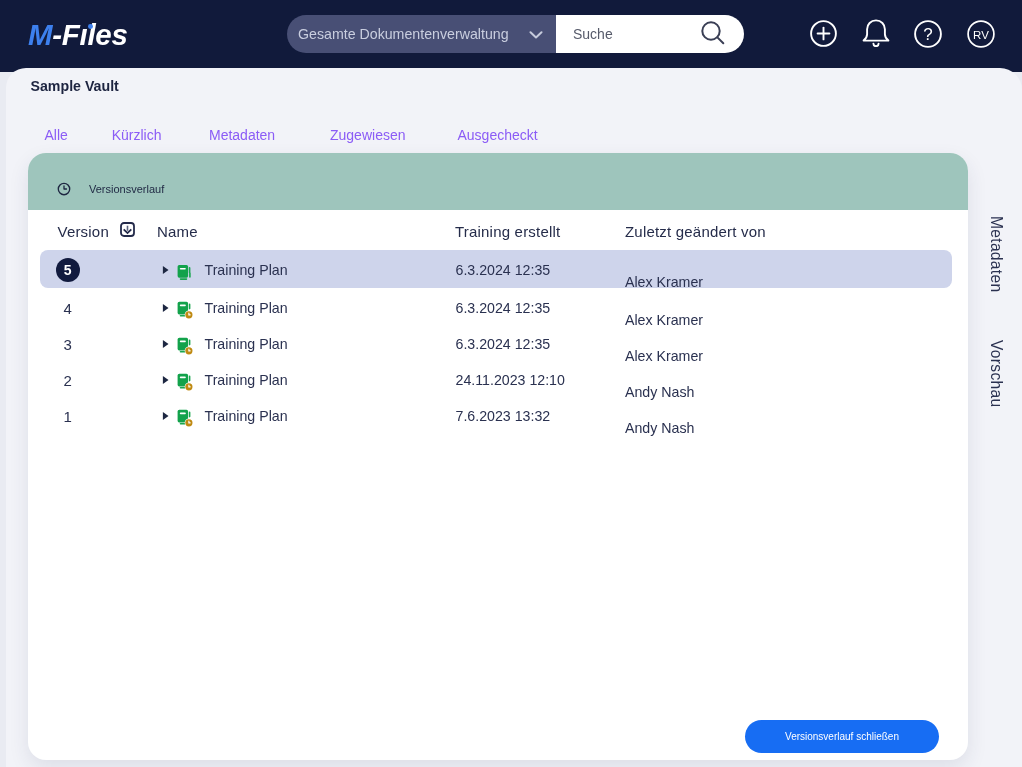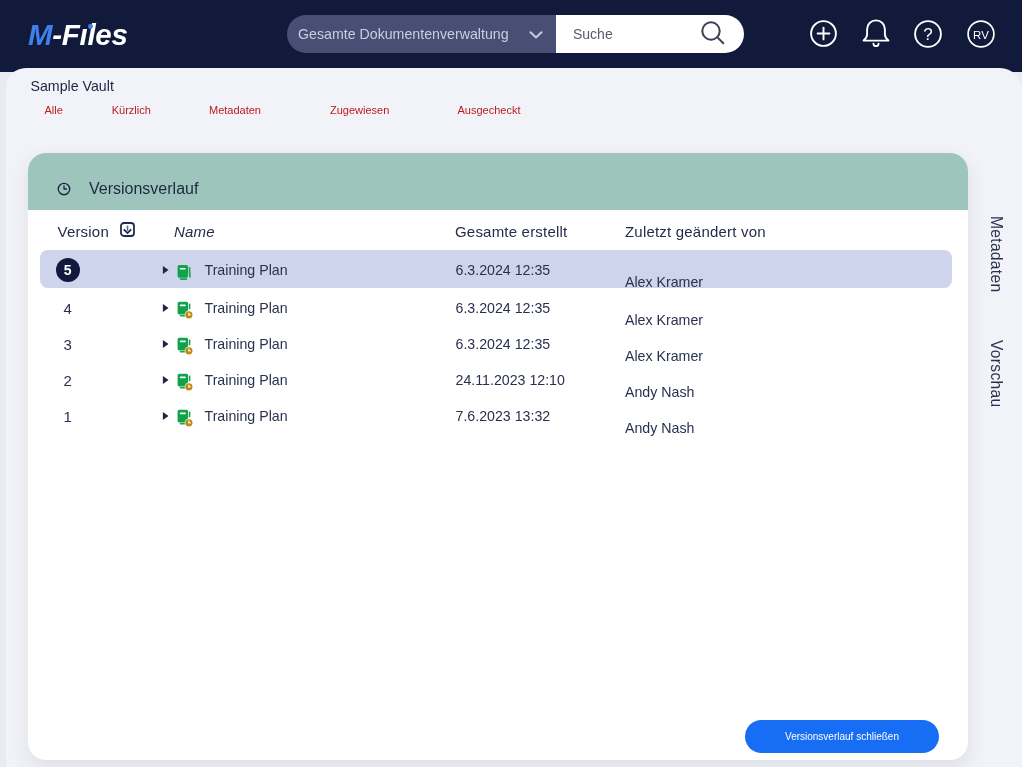--- a/index.html
+++ b/index.html
@@ -12,26 +12,26 @@
   #logo .idot{position:absolute;width:4.8px;height:4.8px;background:#3d80ee;border-radius:50%;}
   #dd{position:absolute;left:287px;top:15px;width:269px;height:38px;background:#484f75;border-radius:19px 0 0 19px;color:#c9cedf;font-size:14.2px;line-height:38px;}
   #dd .txt{padding-left:11px;}
   #dd svg{position:absolute;right:13px;top:16px;}
   #srch{position:absolute;left:556px;top:15px;width:188px;height:38px;background:#ffffff;border-radius:0 19px 19px 0;color:#565a6a;font-size:14px;line-height:38px;}
   #srch .txt{padding-left:17px;}
   #srch svg{position:absolute;right:16px;top:5px;}
   .hicon{position:absolute;top:20px;}
   
   #panel{position:absolute;left:6px;top:68px;width:1016px;height:699px;background:#f2f3f8;border-radius:20px 22px 0 0;}
-  #sv{position:absolute;left:24.5px;top:10px;font-size:14.2px;font-weight:normal;color:#1d2440;}
-  #tabs span{position:absolute;top:36px;font-size:11px;color:#b91c1c;}
+  #sv{position:absolute;left:24.5px;top:10px;font-size:14.2px;font-weight:bold;color:#1d2440;}
+  #tabs span{position:absolute;top:59px;font-size:14px;color:#8b5cf6;}
   
   #card{position:absolute;left:28px;top:153px;width:940px;height:607px;background:#ffffff;border-radius:18px 18px 18px 18px;box-shadow:0 8px 20px rgba(40,50,90,0.10);}
   #teal{position:absolute;left:0;top:0;width:940px;height:57px;background:#9ec5bc;border-radius:18px 18px 0 0;}
-  #teal .ttl{position:absolute;left:61px;top:8px;height:55px;line-height:56px;font-size:16px;color:#1e2742;}
+  #teal .ttl{position:absolute;left:61px;top:8px;height:55px;line-height:56px;font-size:11px;color:#1e2742;}
   #teal svg{position:absolute;left:28.9px;top:28.8px;}
   .th{position:absolute;top:69.5px;font-size:15px;letter-spacing:0.2px;color:#252c4a;}
   #sorticon{position:absolute;left:92px;top:69px;}
   .row{position:absolute;left:0;width:936px;font-size:14.2px;color:#2a3150;}
   .rsel{left:12px;width:912px;background:#ced4eb;border-radius:8px;}
   .num{position:absolute;left:27.7px;width:24px;text-align:center;font-size:15px;}
   .badge{position:absolute;left:23.7px;width:24px;height:24px;background:#111a3e;border-radius:50%;color:#fff;font-size:14px;font-weight:bold;text-align:center;line-height:24px;}
   .tri{position:absolute;left:134px;}
   .icn{position:absolute;left:147px;top:50%;transform:translateY(calc(-50% + 2.4px));}
   .nm{position:absolute;left:176.5px;}
@@ -101,22 +101,22 @@
           <path d="M7 3.9 V7 H9.5" fill="none" stroke="#1e2742" stroke-width="1.3" stroke-linecap="round" stroke-linejoin="round"></path>
         </svg>
       <span class="ttl">Versionsverlauf</span>
     </div>
     <span class="th" style="left:29.5px;">Version</span>
     <svg id="sorticon" width="15" height="15" viewBox="0 0 15 15">
         <rect x="1" y="1" width="13" height="13" rx="3" fill="none" stroke="#232a4a" stroke-width="1.8"></rect>
         <line x1="7.5" y1="3.7" x2="7.5" y2="8.8" stroke="#5d6480" stroke-width="1.6"></line>
         <path d="M3.7 7.3 L7.5 11.1 L11.3 7.3" fill="none" stroke="#232a4a" stroke-width="1.8" stroke-linejoin="miter"></path>
       </svg>
-    <span class="th" style="left:146px;font-style:italic;">Name</span>
-    <span class="th" style="left:427px;">Gesamte erstellt</span>
+    <span class="th" style="left:129px;">Name</span>
+    <span class="th" style="left:427px;">Training erstellt</span>
     <span class="th" style="left:597px;">Zuletzt geändert von</span>
 
     <div class="row rsel" style="top:96.5px;height:38.5px;">
       <div class="badge vc" style="left:15.7px;">5</div>
       <svg class="tri vc" style="left:122px;" width="7" height="9" viewBox="0 0 7 9">
           <path d="M0.9 0.5 L6.5 4.5 L0.9 8.5 z" fill="#1d2742"></path>
         </svg>
       <svg class="icn" style="left:135px;" width="20" height="20" viewBox="0 0 20 20">
         <path d="M14.6 5 v4.5 M5.5 16.2 h6" stroke="#1aa64f" stroke-width="1.6" stroke-linecap="round" fill="none"></path>
         <path d="M14.9 10.5 v3.5" stroke="#1aa64f" stroke-width="1.6" stroke-linecap="round" fill="none"></path>

